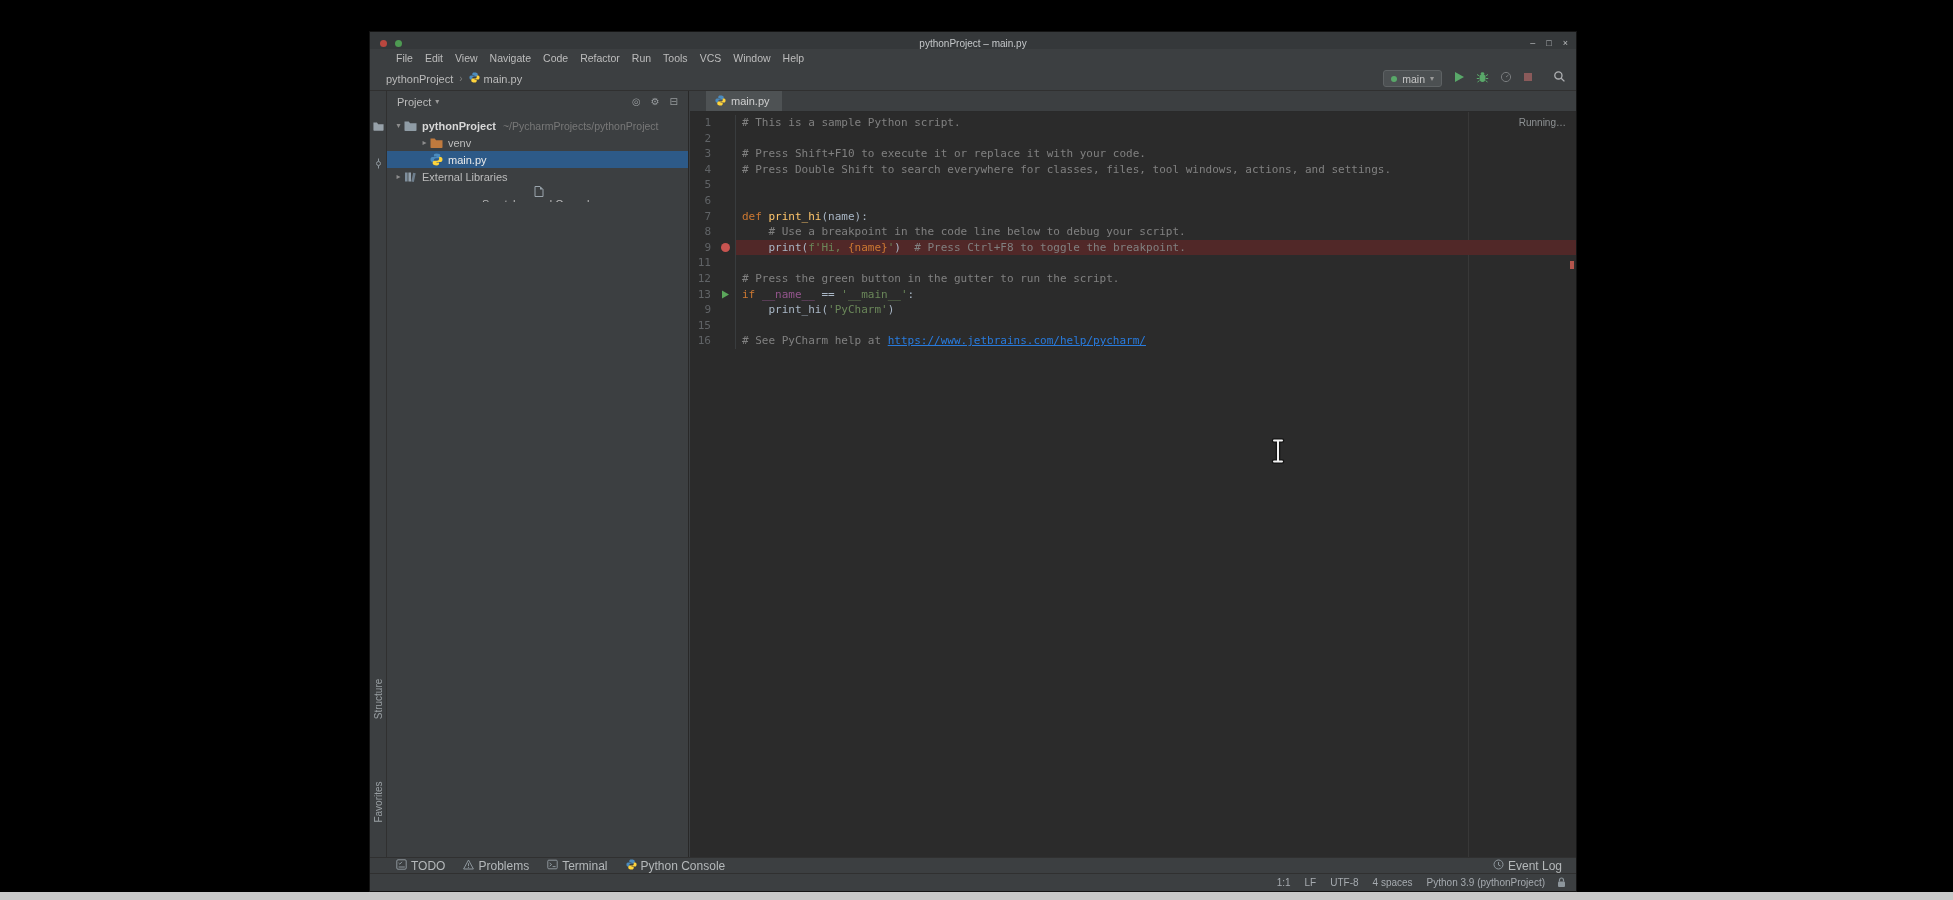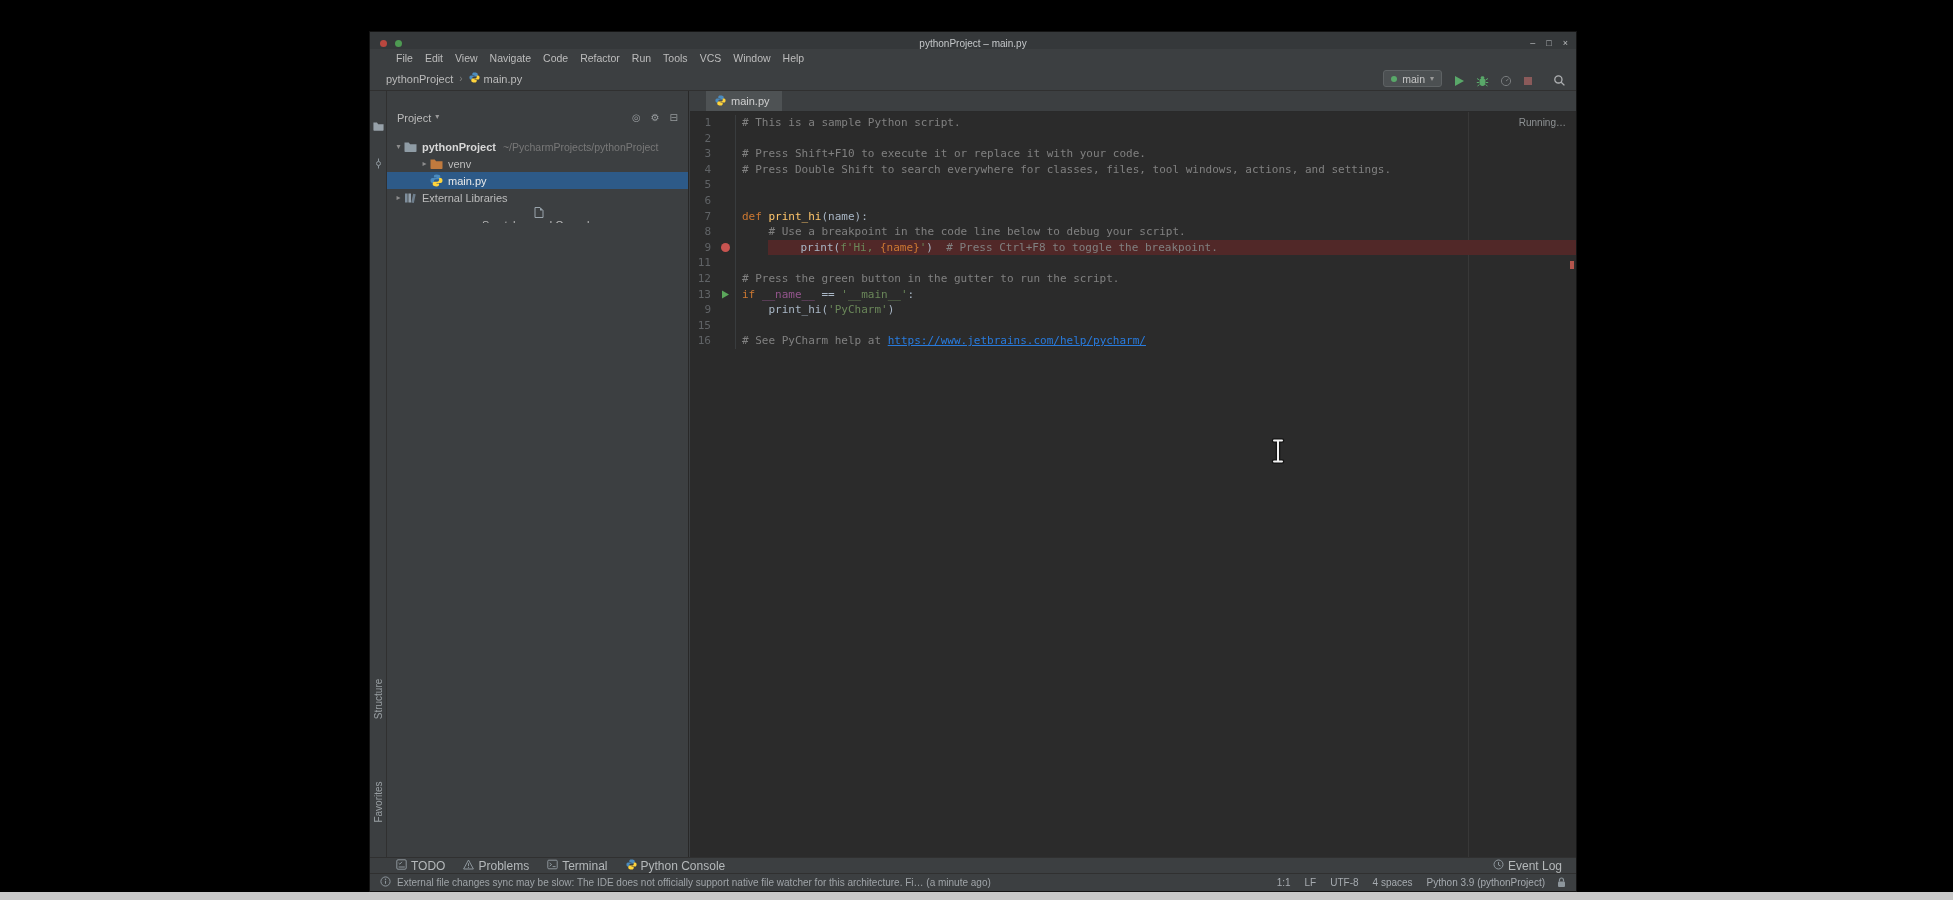--- a/index.html
+++ b/index.html
@@ -27,41 +27,41 @@
   .menu-item { padding:0 6px; }
 
   
   .toolbar { position:absolute; left:0; right:0; top:35px; height:24px;
              background:#3c3f41; border-bottom:1px solid #303030;
              display:flex; align-items:center; }
   .breadcrumb { display:flex; align-items:center; gap:6px; padding-left:16px;
                 font-size:11px; color:#bbbbbb; }
   .crumb-sep { color:#7d7d7d; font-size:10px; }
   .crumb-file { display:flex; align-items:center; gap:4px; }
-  .toolbar-right { position:absolute; right:10px; display:flex; align-items:flex-end; gap:11px; }
+  .toolbar-right { position:absolute; right:10px; display:flex; align-items:flex-start; gap:11px; }
   .run-pill { display:flex; align-items:center; gap:5px; background:#4c5052;
               border:1px solid #5e6264; border-radius:3px; height:17px;
               padding:0 7px; font-size:10.5px; color:#c6c6c6; }
   .green-dot { width:6px; height:6px; border-radius:50%; background:#59A869; display:inline-block; }
   .pill-caret { color:#9a9a9a; font-size:8px; }
   .tb-action { display:inline-flex; align-items:center; }
   .tb-action:last-child { margin-left:9px; }
 
   
   .tool-strip { position:absolute; left:0; top:59px; width:17px; bottom:34px;
                 background:#3c3f41; border-right:1px solid #303030; }
   .strip-icon { position:absolute; left:3px; }
   .vlabel { position:absolute; left:3px; font-size:10px; color:#9aa0a4; white-space:nowrap;
             transform:rotate(-90deg) translateX(-50%); transform-origin:0 0; }
 
   
   .project-panel { position:absolute; left:17px; top:59px; width:302px; bottom:34px;
                    background:#3c3f41; border-right:1px solid #282828; overflow:hidden; }
-  .panel-header { height:21px; display:flex; padding-left:10px;
-                  font-size:11px; color:#bbbbbb;margin-top:21px; }
+  .panel-header { height:21px; display:flex; align-items:center; padding-left:10px;
+                  font-size:11px; color:#bbbbbb; }
   .panel-caret { color:#9a9a9a; font-size:8px; margin-left:4px; }
   .header-icons { margin-left:auto; display:flex; gap:10px; padding-right:10px;
                   color:#969a9d; font-size:10px; }
   .tree { padding-top:5px; }
   .tree-row { height:17px; display:flex; align-items:center; font-size:11px;
               color:#bcbcbc; white-space:nowrap; overflow:hidden; }
   .tree-row.selected { background:#2d5a88; color:#eaeaea; }
   .chevron { width:11px; flex:none; color:#8d8d8d; font-size:8px; text-align:center; }
   .tree-icon { width:16px; flex:none; display:inline-flex; align-items:center; }
   .tree-label { margin-left:2px; }
@@ -80,21 +80,21 @@
   .stripe-tick { position:absolute; right:2px; top:149px; width:4px; height:8px; background:#b3554d; }
   .code-lines { position:absolute; top:0; left:0; right:0; padding-top:3px;
                 font-family:"DejaVu Sans Mono",monospace; font-size:11px; }
   .code-line { display:flex; height:15.6px; line-height:15.6px; }
   .gutter { width:46px; flex:none; position:relative; text-align:right;
             padding-right:24px; color:#606366; border-right:1px solid #393c3e; }
   .bp-dot { position:absolute; right:5px; top:3.5px; width:9px; height:9px;
             border-radius:50%; background:#C75450; }
   .run-arrow { position:absolute; right:5px; top:3px; display:inline-flex; }
   .code-text { flex:1; white-space:pre; padding-left:6px; color:#a9b7c6; }
-  .code-line.bp .code-text { background:#512828;margin-left:32px; }
+  .code-line.bp .code-text { background:#512828; }
   .tok-comment { color:#808080; }
   .tok-keyword { color:#cc7832; }
   .tok-func { color:#ffc66b; }
   .tok-plain { color:#a9b7c6; }
   .tok-string { color:#6a8759; }
   .tok-interp { color:#cc7832; }
   .tok-dunder { color:#94558d; }
   .tok-link { color:#287bde; text-decoration:underline; }
 
   
@@ -394,28 +394,20 @@
     <span class="event-log">
       <span><svg width="11" height="11" viewBox="0 0 11 11">
             <circle cx="5.5" cy="5.5" r="4.5" fill="none" stroke="#8d969c"></circle>
             <path d="M5.5 3v3l2 1" stroke="#8d969c" fill="none"></path>
           </svg></span>
       <span>Event Log</span>
     </span>
   </div>
 
   <div class="status-row">
-    <span class="status-msg">
-      <span><svg width="11" height="11" viewBox="0 0 11 11">
-            <circle cx="5.5" cy="5.5" r="4.6" fill="none" stroke="#8d969c"></circle>
-            <path d="M5.5 4.8v3" stroke="#8d969c"></path>
-            <circle cx="5.5" cy="3.2" r=".7" fill="#8d969c"></circle>
-          </svg></span>
-      <span>External file changes sync may be slow: The IDE does not officially support native file watcher for this architecture. Fi… (a minute ago)</span>
-    </span>
     <span class="status-widgets">
         <span class="status-widget">1:1</span>
         <span class="status-widget">LF</span>
         <span class="status-widget">UTF-8</span>
         <span class="status-widget">4 spaces</span>
         <span class="status-widget">Python 3.9 (pythonProject)</span>
       </span>
     <span class="lock-wrap">
         <svg width="9" height="11" viewBox="0 0 9 11">
           <rect x="1" y="4.5" width="7" height="5.5" rx="1" fill="#8d969c"></rect>

